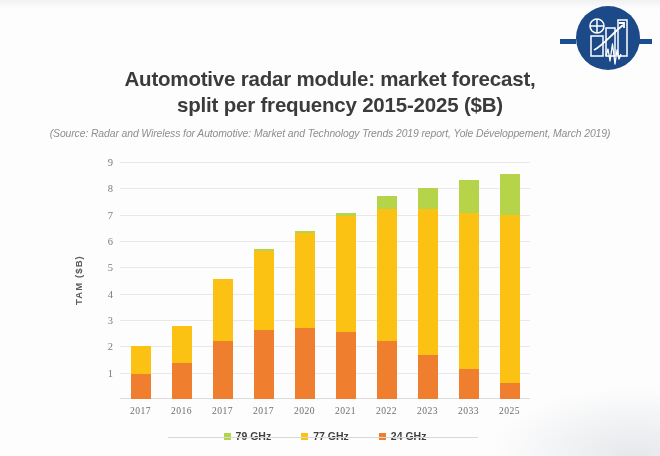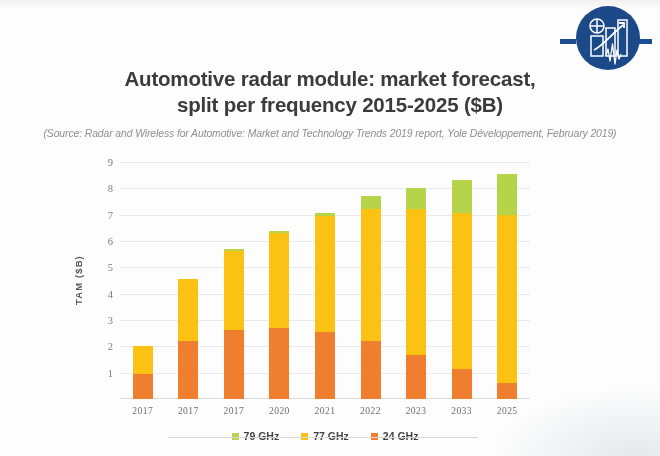--- a/index.html
+++ b/index.html
@@ -140,21 +140,21 @@
     letter-spacing: 0.4px;
   }
 
   
   .legend {
     position: absolute;
     left: 120px; top: 278px;
     width: 410px;
     display: flex;
     justify-content: center;
-    gap: 22px;
+    gap: 30px;
   }
   .legend-item {
     display: flex;
     align-items: center;
     gap: 5px;
     font-size: 10.5px;
     font-weight: bold;
     color: #3f3f3f;
   }
   .legend-swatch {
@@ -206,21 +206,21 @@
           <path d="M30 50 l2-7 2 12 2.5-17 2.5 20 2-14 2 9 2-5" stroke-width="1.3" stroke-linejoin="round"></path>
         </g>
       </svg>
     </div>
   </div>
 
   <div class="title-block">
     <div class="title-line l1">Automotive radar module: market forecast,</div>
     <div class="title-line l2">split per frequency 2015-2025 ($B)</div>
   </div>
-  <div class="source-line">(Source: Radar and Wireless for Automotive: Market and Technology Trends 2019 report, Yole Développement, February 2019)</div>
+  <div class="source-line">(Source: Radar and Wireless for Automotive: Market and Technology Trends 2019 report, Yole Développement, March 2019)</div>
 
   <div class="chart-area">
 
     <div class="ylabel">TAM ($B)</div>
 
     <div class="plot">
       <div id="gridlines">
           <div class="gridline" style="top: 88.8889%;"></div>
           <div class="ytick" style="top: 88.8889%;">1</div>
           <div class="gridline" style="top: 77.7778%;"></div>
@@ -241,20 +241,25 @@
           <div class="ytick" style="top: 0%;">9</div>
         </div>
       <div class="axis-baseline"></div>
       <div class="bars" id="bars">
           <div class="bar-col">
             <div class="seg" style="height: 11.6667%; background: rgb(251, 193, 19);"></div>
             <div class="seg" style="height: 10.5556%; background: rgb(239, 127, 46);"></div>
             <div class="xtick">2017</div>
           </div>
           <div class="bar-col">
+            <div class="seg" style="height: 15.3333%; background: rgb(251, 193, 19);"></div>
+            <div class="seg" style="height: 15.3333%; background: rgb(239, 127, 46);"></div>
+            <div class="xtick">2016</div>
+          </div>
+          <div class="bar-col">
             <div class="seg" style="height: 26.1111%; background: rgb(251, 193, 19);"></div>
             <div class="seg" style="height: 24.4444%; background: rgb(239, 127, 46);"></div>
             <div class="xtick">2017</div>
           </div>
           <div class="bar-col">
             <div class="seg" style="height: 0.555556%; background: rgb(181, 212, 74);"></div>
             <div class="seg" style="height: 33.5556%; background: rgb(251, 193, 19);"></div>
             <div class="seg" style="height: 29.1111%; background: rgb(239, 127, 46);"></div>
             <div class="xtick">2017</div>
           </div>

